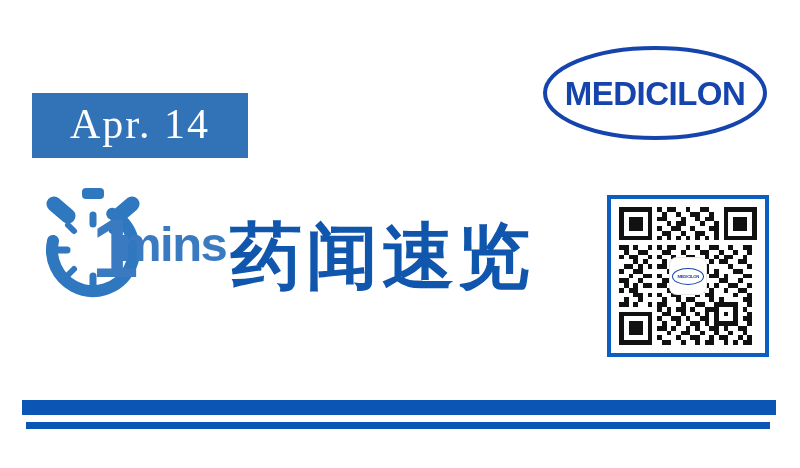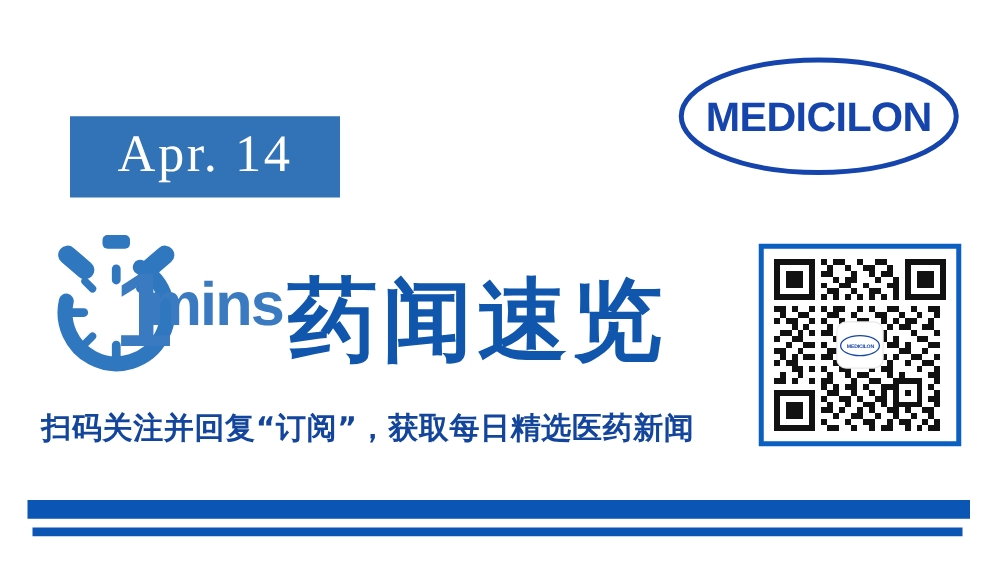--- a/index.html
+++ b/index.html
@@ -28,21 +28,20 @@
   .date-badge {
     position: absolute;
     left: 32px;
     top: 93px;
     width: 216px;
     height: 65px;
     background: #3273b7;
     display: flex;
     align-items: center;
     justify-content: center;
-    margin-left: 24px;
   }
   .date-badge-text {
     color: #ffffff;
     font-family: "Liberation Serif", "DejaVu Serif", serif;
     font-size: 42px;
     letter-spacing: 2px;
     line-height: 1;
     white-space: nowrap;
     padding-bottom: 4px;
   }
@@ -248,21 +247,20 @@
       </svg>
     </div>
 
     <div class="one-digit">1</div>
 
     <div class="mins-text">mins</div>
 
     <div class="cn-title">药闻速览</div>
   </div>
 
-  <div class="subtitle">扫码关注并回复“订阅”，获取每日精选医药新闻</div>
 
   <div class="qr-panel">
     <div class="qr-canvas">
       <svg viewBox="0 0 29 29" shape-rendering="crispEdges" aria-hidden="true">
         <rect width="29" height="29" fill="#ffffff"></rect>
         <g fill="#111111">
 
           <rect x="0" y="0" width="7" height="1"></rect>
             <rect x="0" y="6" width="7" height="1"></rect>
           <rect x="0" y="0" width="1" height="7"></rect>

